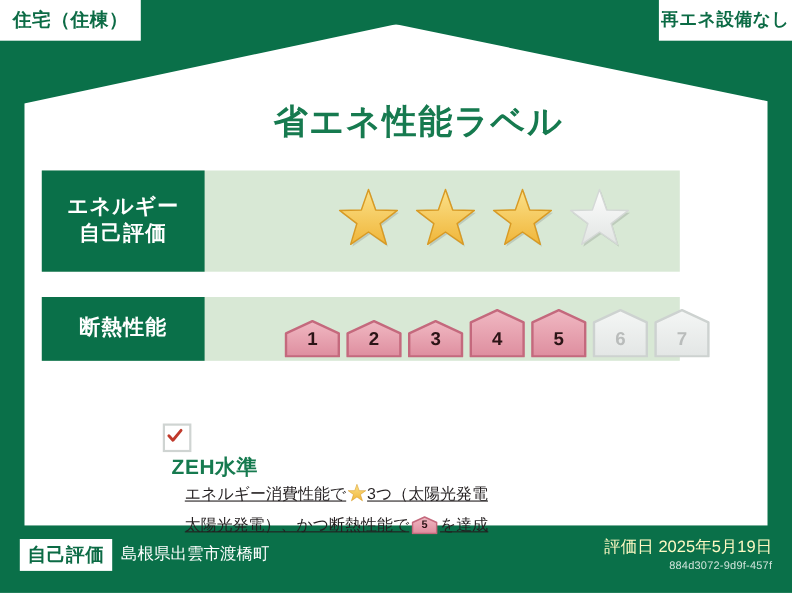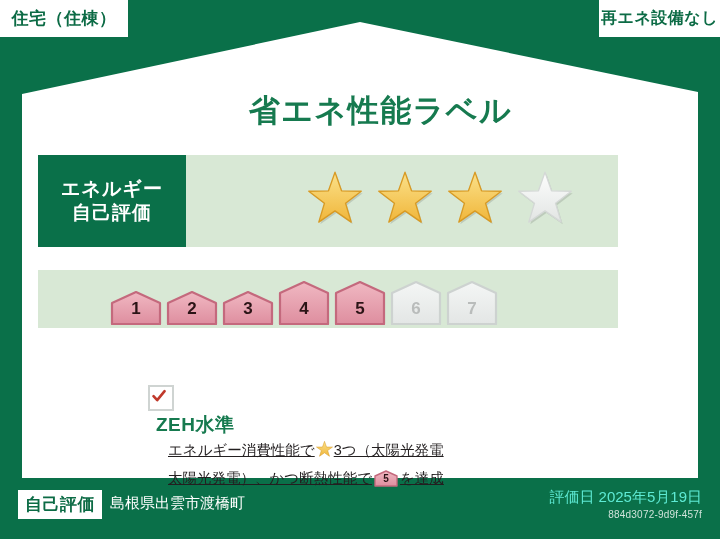--- a/index.html
+++ b/index.html
@@ -77,21 +77,21 @@
   #zehdesc .inline-grade{display:inline-block;vertical-align:-4px;margin:0 2px;position:relative;
                          width:24px;height:17px;}
   #zehdesc .inline-grade .ig-num{position:absolute;left:0;top:0;width:24px;text-align:center;
                                  font-size:10px;font-weight:bold;color:#2b1416;line-height:17px;z-index:2;}
 
   
   #footer{position:absolute;left:0;bottom:0;width:720px;height:61px;}
   #selfbadge{position:absolute;left:18px;top:12px;background:#ffffff;color:#0c6b45;
              font-size:17px;font-weight:bold;padding:3px 7px;letter-spacing:.5px;}
   #address{position:absolute;left:110px;top:16px;color:#ffffff;font-size:15px;}
-  #evaldate{position:absolute;right:18px;top:10px;color:#5eead4;font-size:15px;white-space:nowrap;}
+  #evaldate{position:absolute;right:18px;top:10px;color:#fef9c3;font-size:15px;white-space:nowrap;}
   #evalid{position:absolute;right:18px;top:31px;color:#cfe3da;font-size:10px;
           letter-spacing:.2px;font-family:"Liberation Sans","DejaVu Sans",sans-serif;}
 </style>
 </head>
 <body>
 
 <div id="stage">
 
   <div class="house"></div>
 
@@ -150,20 +150,23 @@
               </linearGradient>
             </defs>
             <polygon points="50.00,2.00 60.87,33.03 93.75,33.79 67.59,53.72 77.04,85.21 50.00,66.50 22.96,85.21 32.41,53.72 6.25,33.79 39.13,33.03" transform="translate(2.5,3.5)" fill="rgba(0,0,0,0.12)"></polygon>
             <polygon points="50.00,2.00 60.87,33.03 93.75,33.79 67.59,53.72 77.04,85.21 50.00,66.50 22.96,85.21 32.41,53.72 6.25,33.79 39.13,33.03" fill="url(#sg3)" stroke="#d4d8d6" stroke-width="2.2" stroke-linejoin="round"></polygon>
           </svg>
         </div>
     </div>
   </div>
 
   <div class="row" id="row-insul">
+    <div class="rowlabel">
+      <span>断熱性能</span>
+    </div>
     <div class="rowbody">
       <div id="grades">
           <div class="grade on" style="height:34px">
             <svg class="gshape" width="52" height="34" viewBox="0 0 52 34">
               <defs>
                 <linearGradient id="gg0" x1="0" y1="0" x2="0" y2="1">
                   <stop offset="0" stop-color="#f0b8c2"></stop>
                   <stop offset="1" stop-color="#de8e9f"></stop>
                 </linearGradient>
               </defs>

